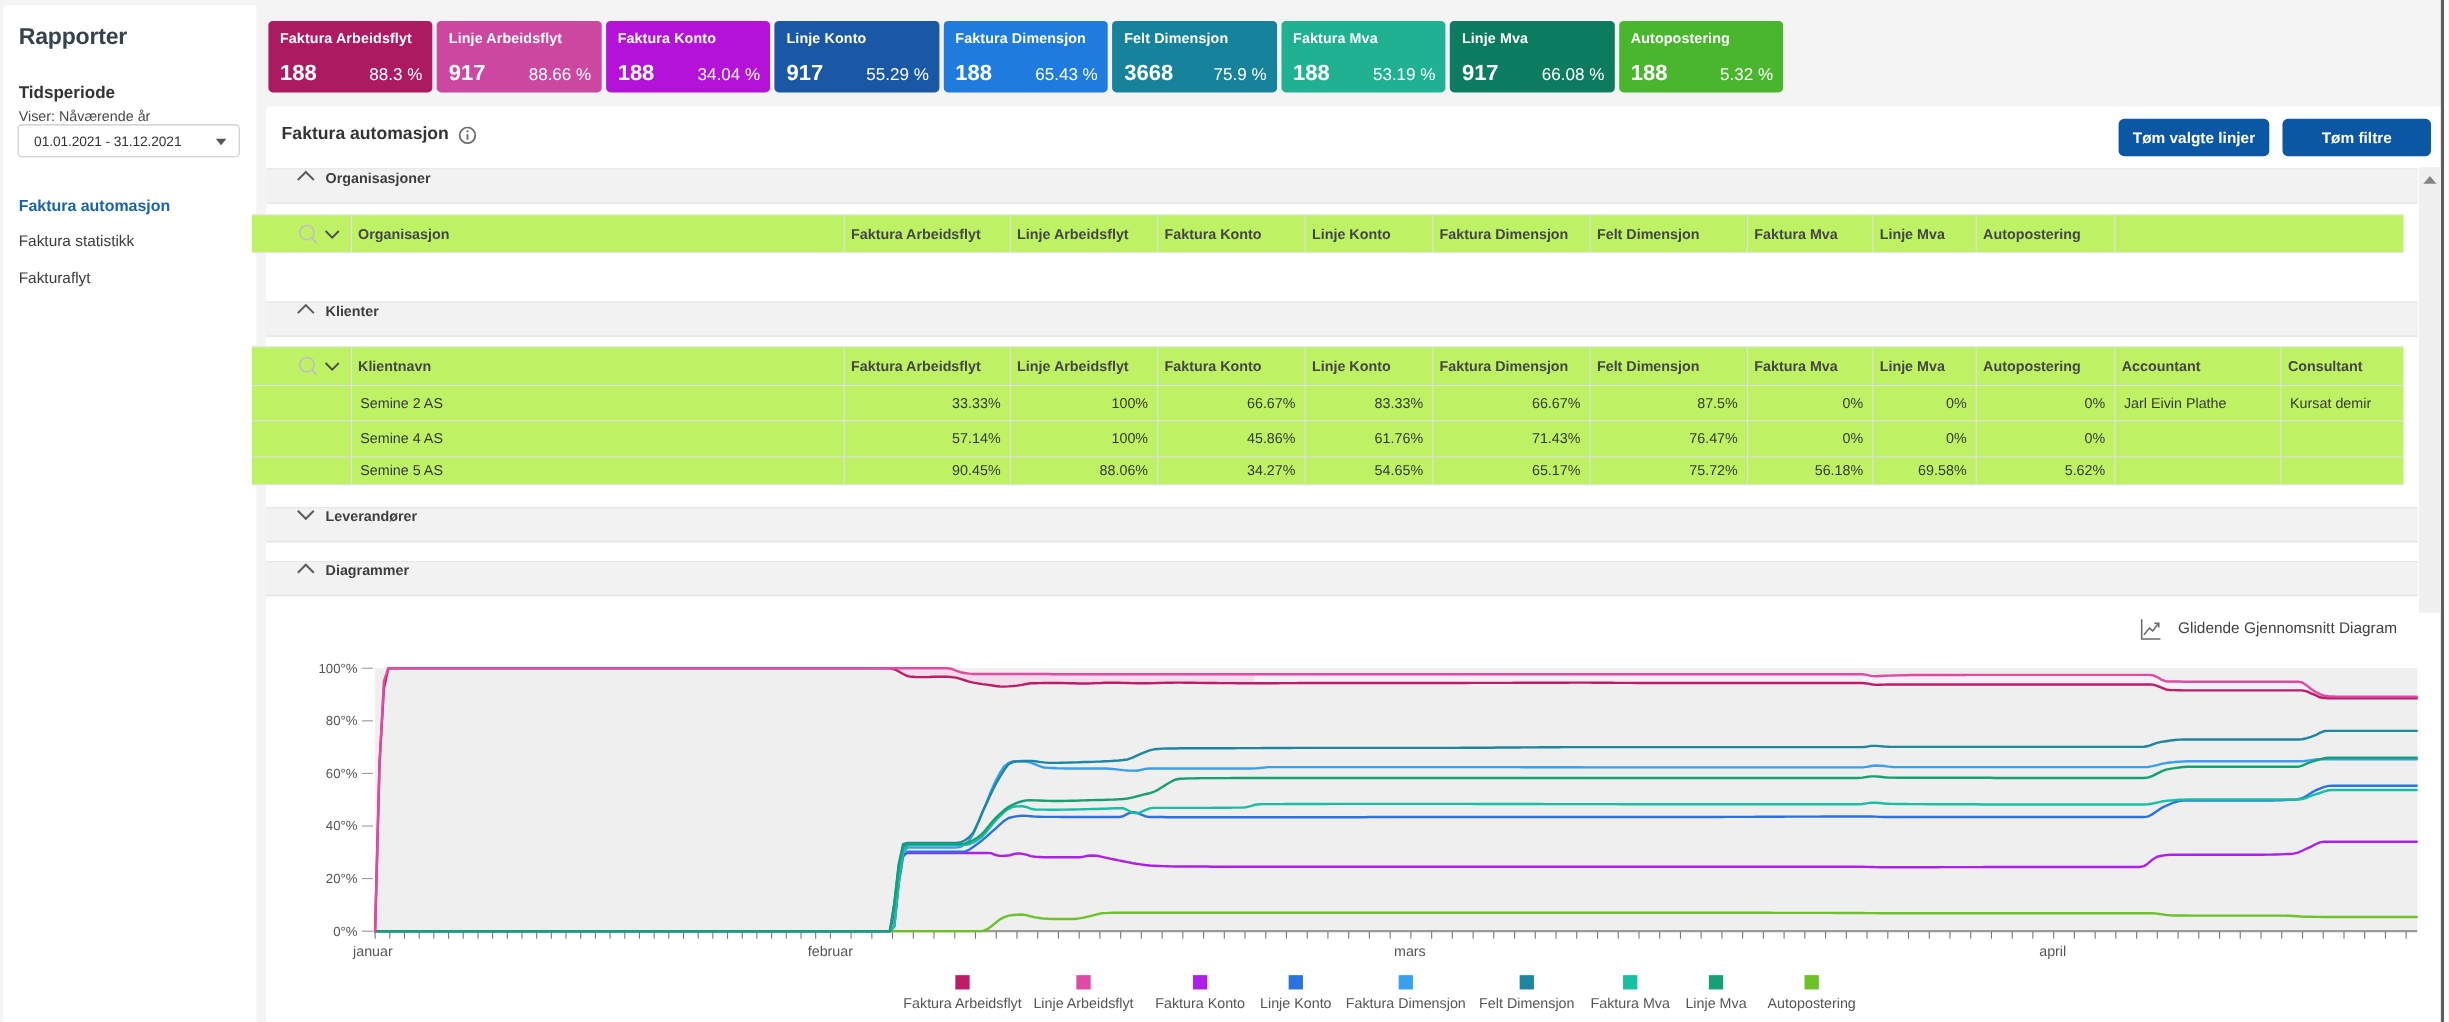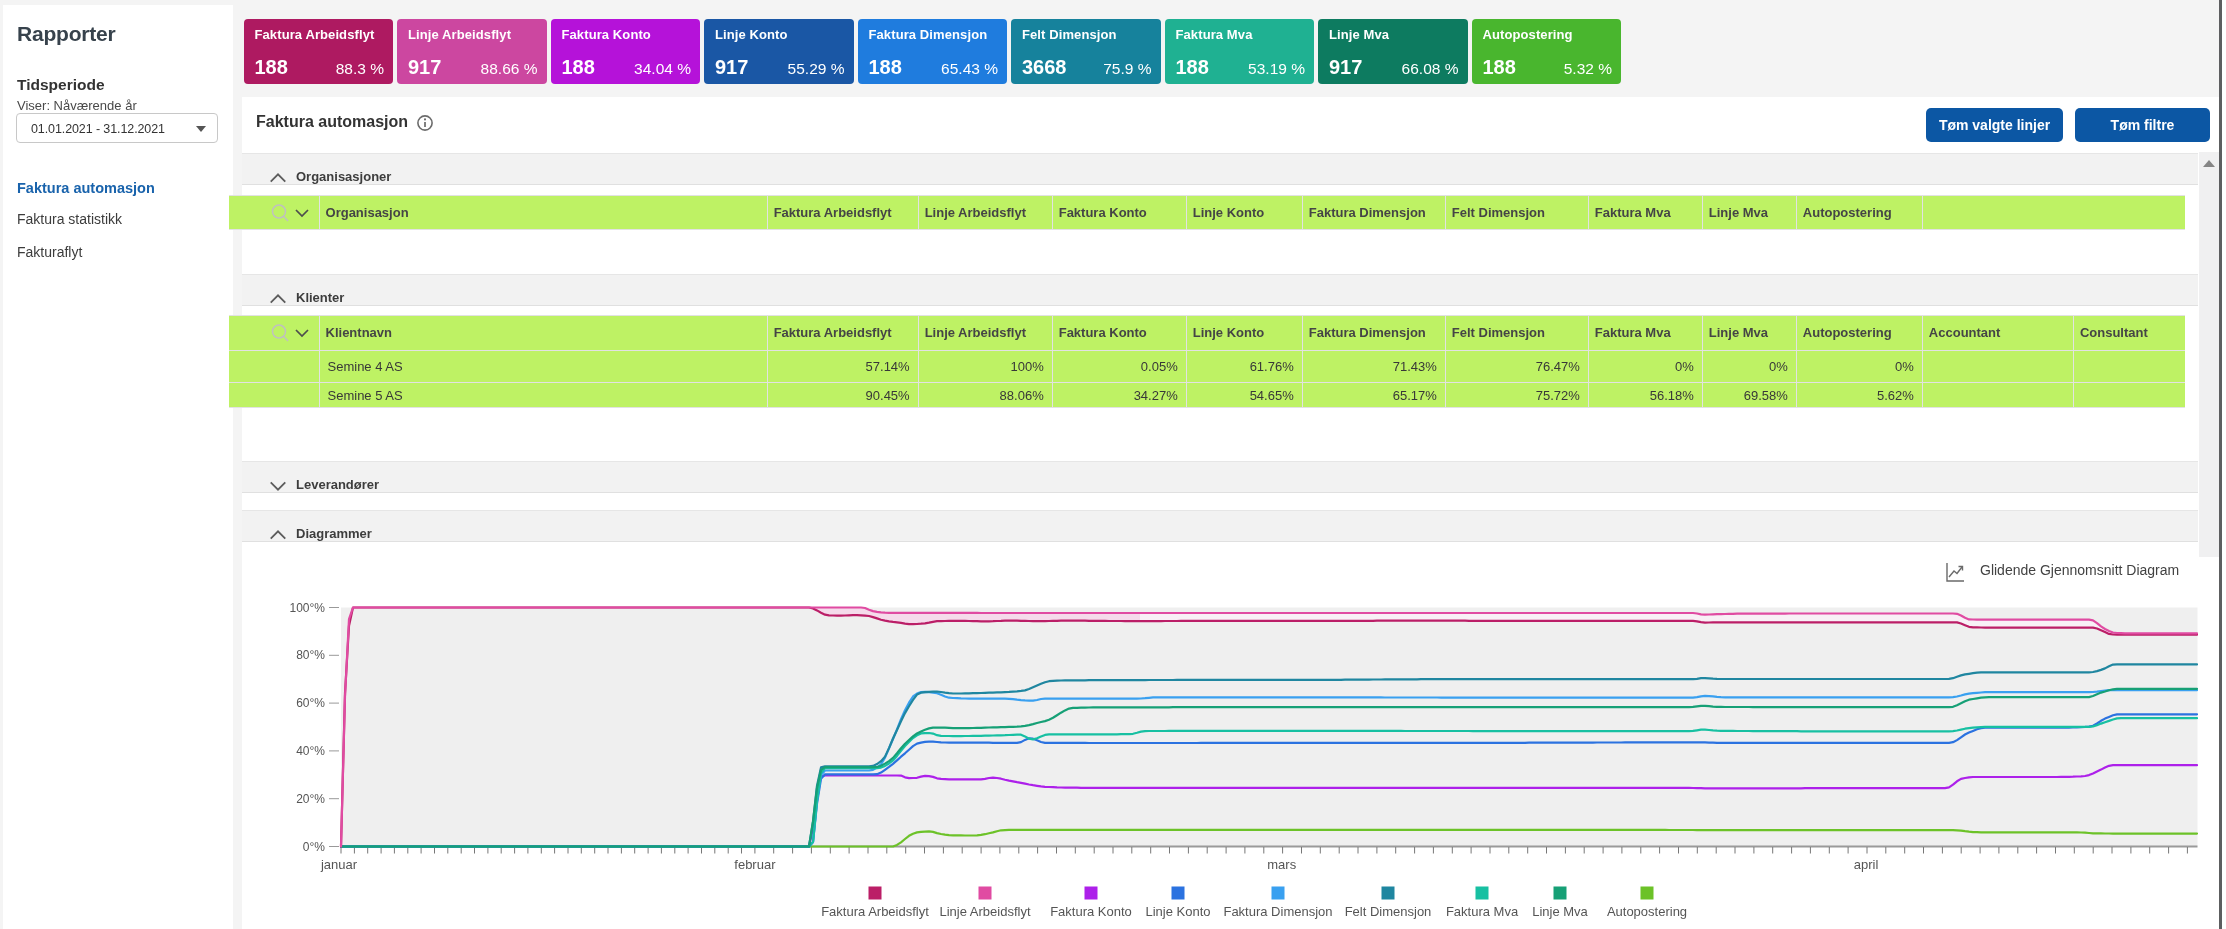--- a/index.html
+++ b/index.html
@@ -8,21 +8,21 @@
 #sidebar {position:absolute;left:3px;top:5px;width:229.5px;height:924px;background:#fff}
 #panel {position:absolute;left:242px;top:97px;width:1977px;height:832px;background:#fff}
 #edge {position:absolute;left:2219px;top:0;width:3px;height:929px;background:#5d5e60}
 #edgew {position:absolute;left:2222px;top:0;width:4px;height:929px;background:#fff}
 .card {position:absolute;top:19px;width:149.5px;height:65px;border-radius:4px;color:#fff}
 .ct {font-size:13px;font-weight:600;padding:8px 0 0 11px;letter-spacing:.1px}
 .cb {position:absolute;left:11px;right:9px;bottom:5px;display:flex;justify-content:space-between;align-items:baseline}
 .cn {font-size:20px;font-weight:bold}
 .cp {font-size:15.5px}
 .secbar {position:absolute;left:242px;width:1955.5px;height:32px;background:#f2f2f2;
- border-top:1px solid #e6e6e6;border-bottom:1px solid #e0e0e0;display:flex;align-items:flex-end;
+ border-top:1px solid #e6e6e6;border-bottom:1px solid #e0e0e0;display:flex;align-items:flex-start;
  font-size:13px;font-weight:bold;color:#3d3d3d}
 table {border-collapse:collapse;table-layout:fixed;width:1955.5px;font-size:13px;color:#383838;position:absolute;left:229px;background:#bef264}
 th,td {border-bottom:1px solid #e2e2e2;border-right:1px solid #e2e2e2;overflow:hidden;white-space:nowrap;
  padding:0 8px;font-weight:normal;text-align:left;vertical-align:middle}
 th {font-weight:bold;color:#454545;padding:0 6px}
 th:last-child, td:last-child {border-right:none}
 tr.hr {border-top:1px solid #e2e2e2}
 td.num {text-align:right}
 #t1 {top:195px}
 #t2 {top:314.5px}
@@ -202,24 +202,39 @@
         <th>Faktura Dimensjon</th>
         <th>Felt Dimensjon</th>
         <th>Faktura Mva</th>
         <th>Linje Mva</th>
         <th>Autopostering</th>
         <th>Accountant</th>
         <th>Consultant</th>
       </tr>
       <tr style="height:32.5px">
         <td></td>
+        <td>Semine 2 AS</td>
+        <td class="num">33.33%</td>
+        <td class="num">100%</td>
+        <td class="num">66.67%</td>
+        <td class="num">83.33%</td>
+        <td class="num">66.67%</td>
+        <td class="num">87.5%</td>
+        <td class="num">0%</td>
+        <td class="num">0%</td>
+        <td class="num">0%</td>
+        <td>Jarl Eivin Plathe</td>
+        <td>Kursat demir</td>
+      </tr>
+      <tr style="height:32.5px">
+        <td></td>
         <td>Semine 4 AS</td>
         <td class="num">57.14%</td>
         <td class="num">100%</td>
-        <td class="num">0.05%</td>
+        <td class="num">45.86%</td>
         <td class="num">61.76%</td>
         <td class="num">71.43%</td>
         <td class="num">76.47%</td>
         <td class="num">0%</td>
         <td class="num">0%</td>
         <td class="num">0%</td>
         <td></td>
         <td></td>
       </tr>
       <tr style="height:25px">

